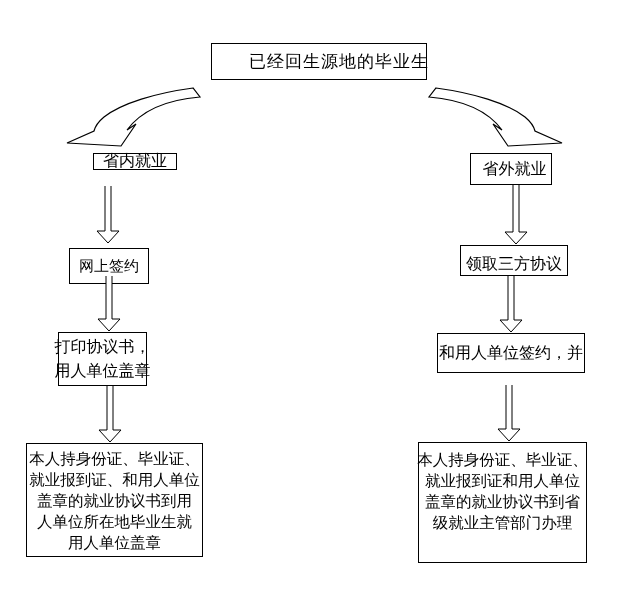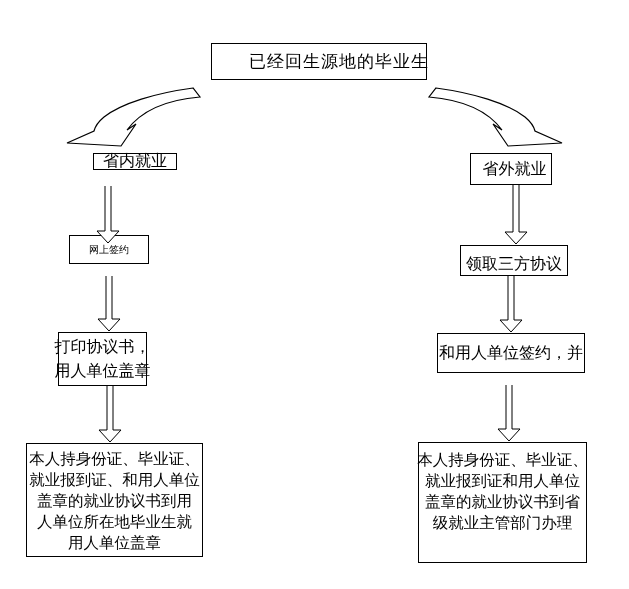--- a/index.html
+++ b/index.html
@@ -20,21 +20,21 @@
     flex-direction: column;
     align-items: center;
     justify-content: center;
     text-align: center;
     color: #000;
   }
   .fbox .line { white-space: nowrap; }
 
   .title-box   { left: 211px; top: 43px;  width: 216px; height: 37px; font-size: 17px; letter-spacing: 1px; padding-left: 40px; }
   .l-step1     { left: 65px;  top: 153px; width: 84px;  height: 17px; font-size: 16px; margin-left: 28px; }
-  .l-step2     { left: 69px;  top: 235px; width: 80px;  height: 29px; font-size: 10px; }
+  .l-step2     { left: 69px;  top: 248px; width: 80px;  height: 36px; font-size: 15px; }
   .l-step3     { left: 58px;  top: 332px; width: 89px; height: 54px; font-size: 16px; line-height: 24px; }
   .l-step4     { left: 26px;  top: 443px; width: 177px; height: 114px; font-size: 15.5px; line-height: 21px;
                  justify-content: flex-start; padding-top: 5px; }
   .r-step1     { left: 470px; top: 153px; width: 82px;  height: 32px; font-size: 16px; padding-left: 7px; }
   .r-step2     { left: 460px; top: 245px; width: 108px; height: 31px; font-size: 16px; justify-content: flex-end; }
   .r-step3     { left: 437px; top: 333px; width: 148px; height: 40px; font-size: 16px; line-height: 24px; }
   .r-step4     { left: 418px; top: 442px; width: 169px; height: 121px; font-size: 15.5px; line-height: 21px;
                  justify-content: flex-start; padding-top: 7px; }
 
   .arrow-svg { position: absolute; display: block; }

